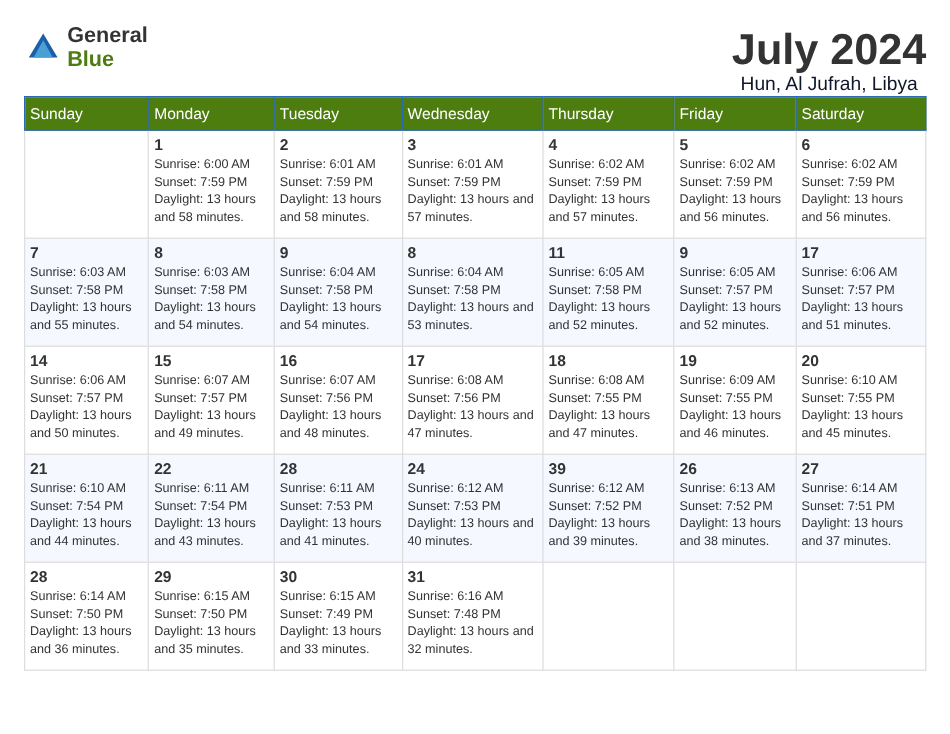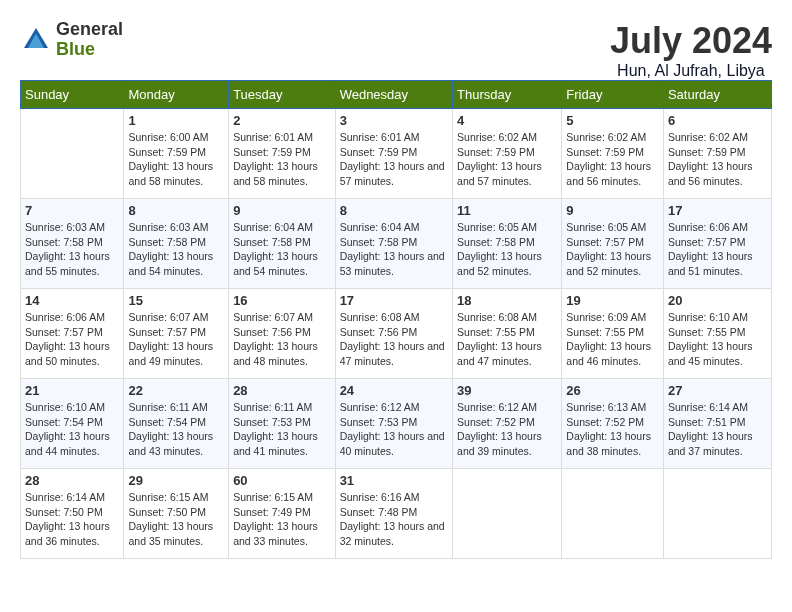--- a/index.html
+++ b/index.html
@@ -250,21 +250,21 @@
       <tr>
         <td>
           <span class="day-number">28</span>
           <div class="day-info">Sunrise: 6:14 AM<br>Sunset: 7:50 PM<br>Daylight: 13 hours and 36 minutes.</div>
         </td>
         <td>
           <span class="day-number">29</span>
           <div class="day-info">Sunrise: 6:15 AM<br>Sunset: 7:50 PM<br>Daylight: 13 hours and 35 minutes.</div>
         </td>
         <td>
-          <span class="day-number">60</span>
+          <span class="day-number">30</span>
           <div class="day-info">Sunrise: 6:15 AM<br>Sunset: 7:49 PM<br>Daylight: 13 hours and 33 minutes.</div>
         </td>
         <td>
           <span class="day-number">31</span>
           <div class="day-info">Sunrise: 6:16 AM<br>Sunset: 7:48 PM<br>Daylight: 13 hours and 32 minutes.</div>
         </td>
         <td></td>
         <td></td>
         <td></td>
       </tr>

